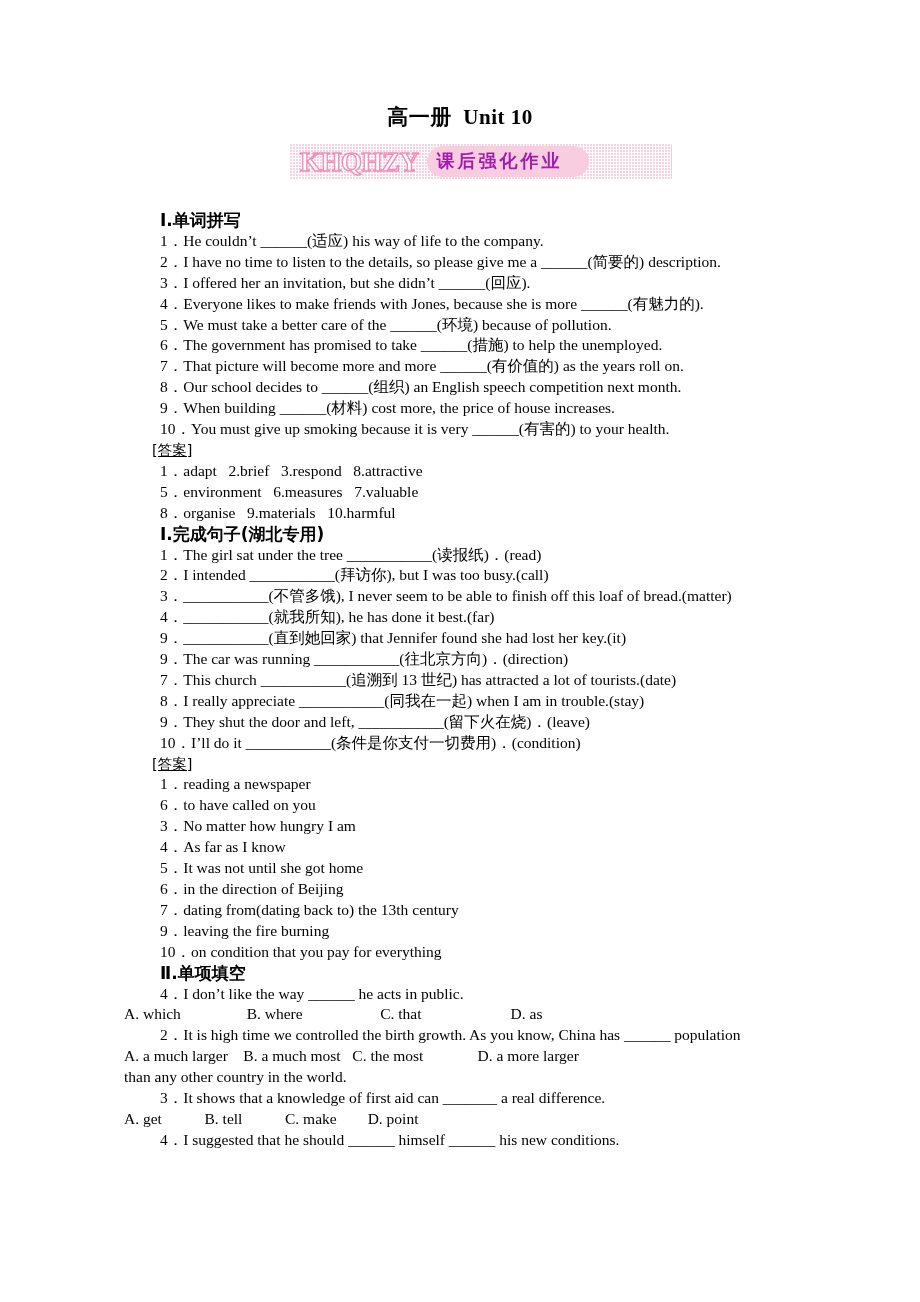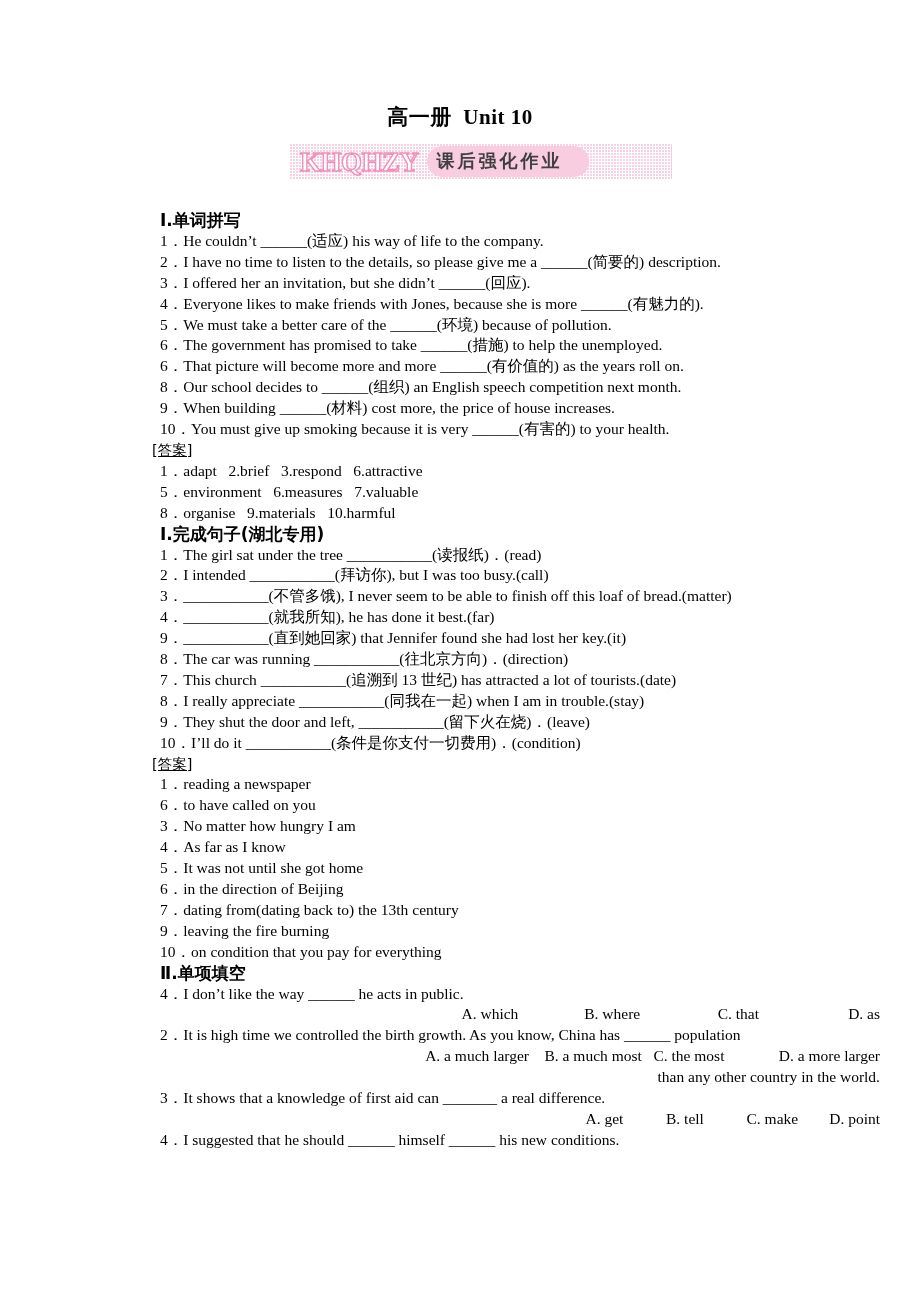--- a/index.html
+++ b/index.html
@@ -77,21 +77,21 @@
   }
   .banner-pill {
     margin-left: 8px;
     background: #f9cde0;
     border-radius: 16px;
     padding: 2px 26px 3px 10px;
     font-family: "DejaVu Sans", "Liberation Sans", sans-serif;
     font-weight: bold;
     font-size: 18px;
     letter-spacing: 3px;
-    color: #404040;
+    color: #a21caf;
     line-height: 26px;
   }
 
   
   .sheet {
     position: absolute;
     left: 0;
     top: 0;
     width: 920px;
   }
@@ -101,21 +101,21 @@
     padding-right: 40px;
   }
   .line {
     font-size: 15.5px;
     line-height: 20.9px;
     white-space: pre-wrap;
     word-break: normal;
   }   
   .indent2 { padding-left: 36px; }
   .indent-ans { padding-left: 36px; }
-  .flush { padding-left: 0; text-align: right; }        
+  .flush { padding-left: 0; }        
 
   .sec-head {
     font-family: "DejaVu Sans", "Liberation Sans", sans-serif;
     font-weight: bold;
     font-size: 17px;
     line-height: 20.9px;
     padding-left: 36px;
   }
   .ansmark {
     font-family: "DejaVu Sans", "Liberation Sans", sans-serif;
@@ -146,40 +146,40 @@
 
     <div>
       <div class="sec-head">Ⅰ.单词拼写</div>
 
       <div class="line indent2">1．He couldn’t ______(适应) his way of life to the company.</div>
       <div class="line indent2">2．I have no time to listen to the details, so please give me a ______(简要的) description.</div>
       <div class="line indent2">3．I offered her an invitation, but she didn’t ______(回应).</div>
       <div class="line indent2">4．Everyone likes to make friends with Jones, because she is more ______(有魅力的).</div>
       <div class="line indent2">5．We must take a better care of the ______(环境) because of pollution.</div>
       <div class="line indent2">6．The government has promised to take ______(措施) to help the unemployed.</div>
-      <div class="line indent2">6．That picture will become more and more ______(有价值的) as the years roll on.</div>
+      <div class="line indent2">7．That picture will become more and more ______(有价值的) as the years roll on.</div>
       <div class="line indent2">8．Our school decides to ______(组织) an English speech competition next month.</div>
       <div class="line indent2">9．When building ______(材料) cost more, the price of house increases.</div>
       <div class="line indent2">10．You must give up smoking because it is very ______(有害的) to your health.</div>
 
       <div class="ansmark">[答案]</div>
-      <div class="line indent-ans">1．adapt   2.brief   3.respond   6.attractive</div>
+      <div class="line indent-ans">1．adapt   2.brief   3.respond   8.attractive</div>
       <div class="line indent-ans">5．environment   6.measures   7.valuable</div>
       <div class="line indent-ans">8．organise   9.materials   10.harmful</div>
     </div>
 
     <div>
       <div class="sec-head">Ⅰ.完成句子(湖北专用)</div>
 
       <div class="line indent2">1．The girl sat under the tree ___________(读报纸)．(read)</div>
       <div class="line indent2">2．I intended ___________(拜访你), but I was too busy.(call)</div>
       <div class="line indent2">3．___________(不管多饿), I never seem to be able to finish off this loaf of bread.(matter)</div>
       <div class="line indent2">4．___________(就我所知), he has done it best.(far)</div>
       <div class="line indent2">9．___________(直到她回家) that Jennifer found she had lost her key.(it)</div>
-      <div class="line indent2">8．The car was running ___________(往北京方向)．(direction)</div>
+      <div class="line indent2">9．The car was running ___________(往北京方向)．(direction)</div>
       <div class="line indent2">7．This church ___________(追溯到 13 世纪) has attracted a lot of tourists.(date)</div>
       <div class="line indent2">8．I really appreciate ___________(同我在一起) when I am in trouble.(stay)</div>
       <div class="line indent2">9．They shut the door and left, ___________(留下火在烧)．(leave)</div>
       <div class="line indent2">10．I’ll do it ___________(条件是你支付一切费用)．(condition)</div>
 
       <div class="ansmark">[答案]</div>
       <div class="line indent-ans">1．reading a newspaper</div>
       <div class="line indent-ans">6．to have called on you</div>
       <div class="line indent-ans">3．No matter how hungry I am</div>
       <div class="line indent-ans">4．As far as I know</div>

